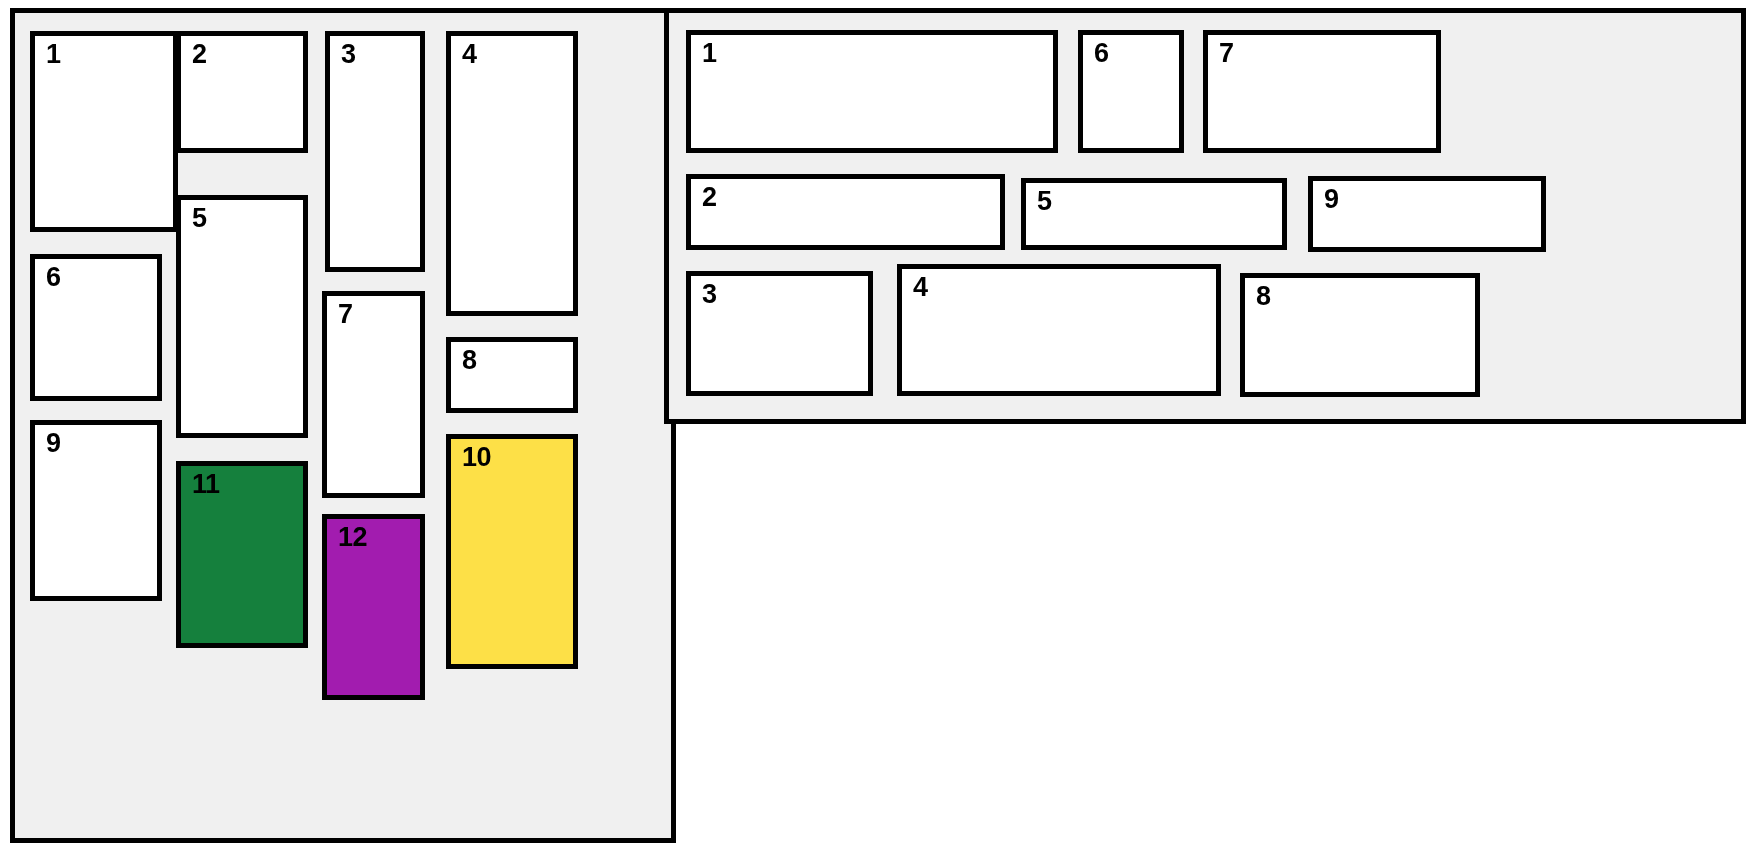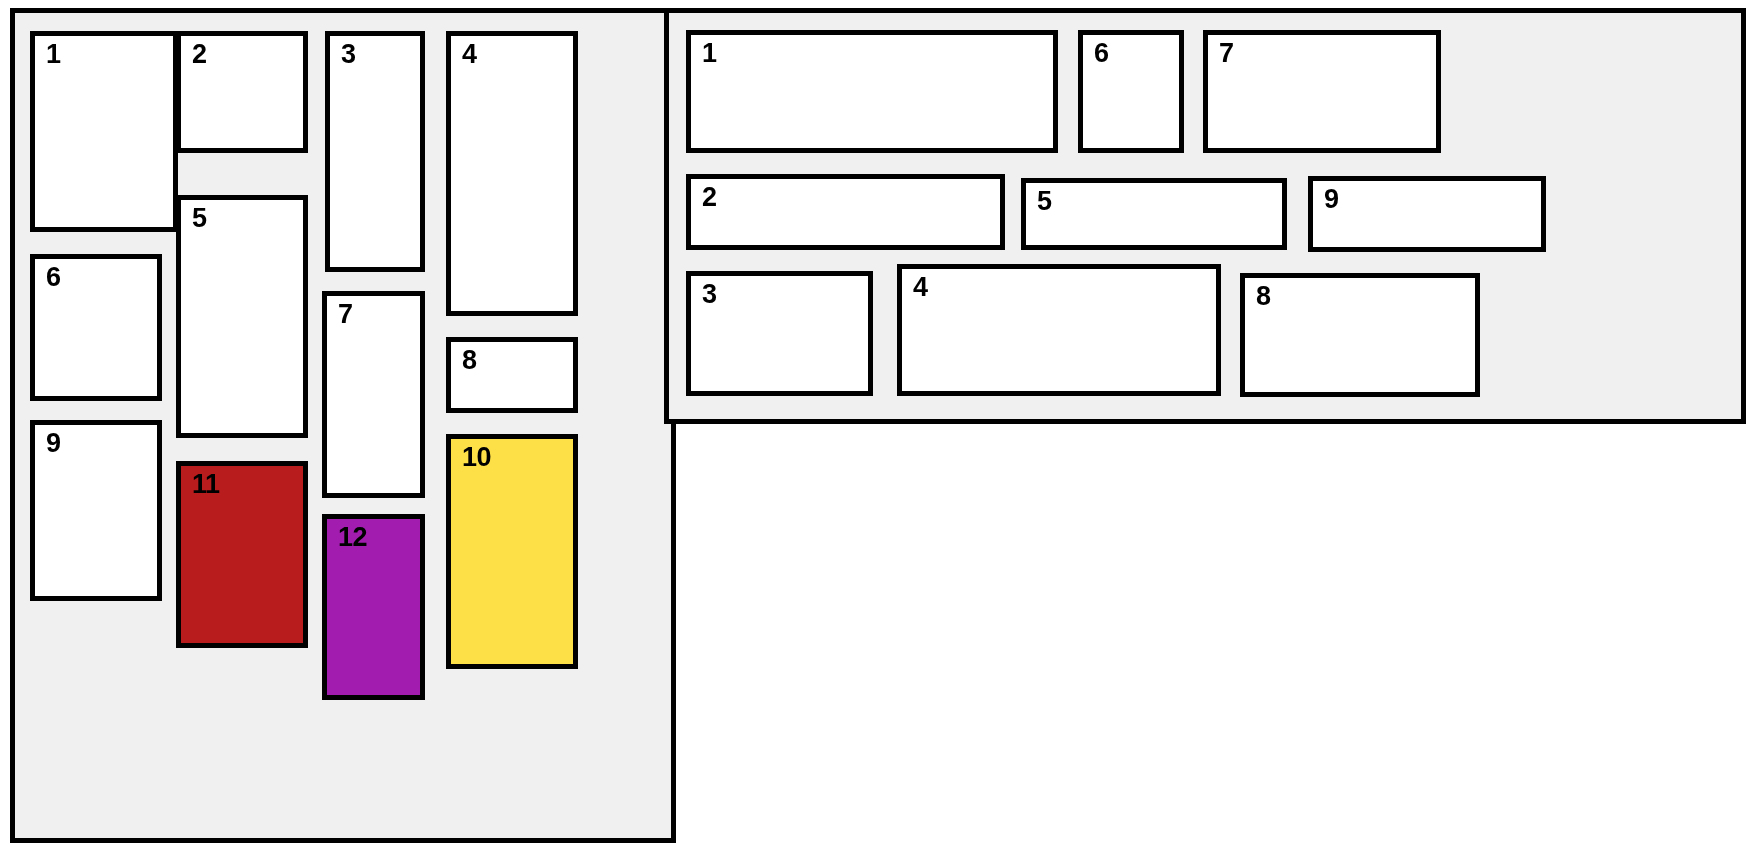--- a/index.html
+++ b/index.html
@@ -76,21 +76,21 @@
     </div>
     <div class="box" style="left: 446px; top: 337px; width: 132px; height: 76px; background: rgb(255, 255, 255); border-color: rgb(0, 0, 0); border-width: 5px;">
       <span class="box-label">8</span>
     </div>
     <div class="box" style="left: 30px; top: 420px; width: 132px; height: 181px; background: rgb(255, 255, 255); border-color: rgb(0, 0, 0); border-width: 5px;">
       <span class="box-label">9</span>
     </div>
     <div class="box" style="left: 446px; top: 434px; width: 132px; height: 235px; background: #fde047; border-color: rgb(0, 0, 0); border-width: 5px;">
       <span class="box-label">10</span>
     </div>
-    <div class="box" style="left: 176px; top: 461px; width: 132px; height: 187px; background: #b91c1c; border-color: rgb(0, 0, 0); border-width: 5px;">
+    <div class="box" style="left: 176px; top: 461px; width: 132px; height: 187px; background: #15803d; border-color: rgb(0, 0, 0); border-width: 5px;">
       <span class="box-label">11</span>
     </div>
     <div class="box" style="left: 322px; top: 514px; width: 103px; height: 186px; background: #a21caf; border-color: rgb(0, 0, 0); border-width: 5px;">
       <span class="box-label">12</span>
     </div>
     <div class="panel" style="left: 664px; top: 8px; width: 1082px; height: 416px; background: rgb(240, 240, 240); border-color: rgb(0, 0, 0); border-width: 5px;"></div>
     <div class="box" style="left: 686px; top: 30px; width: 372px; height: 123px; background: rgb(255, 255, 255); border-color: rgb(0, 0, 0); border-width: 5px;">
       <span class="box-label">1</span>
     </div>
     <div class="box" style="left: 1078px; top: 30px; width: 106px; height: 123px; background: rgb(255, 255, 255); border-color: rgb(0, 0, 0); border-width: 5px;">

